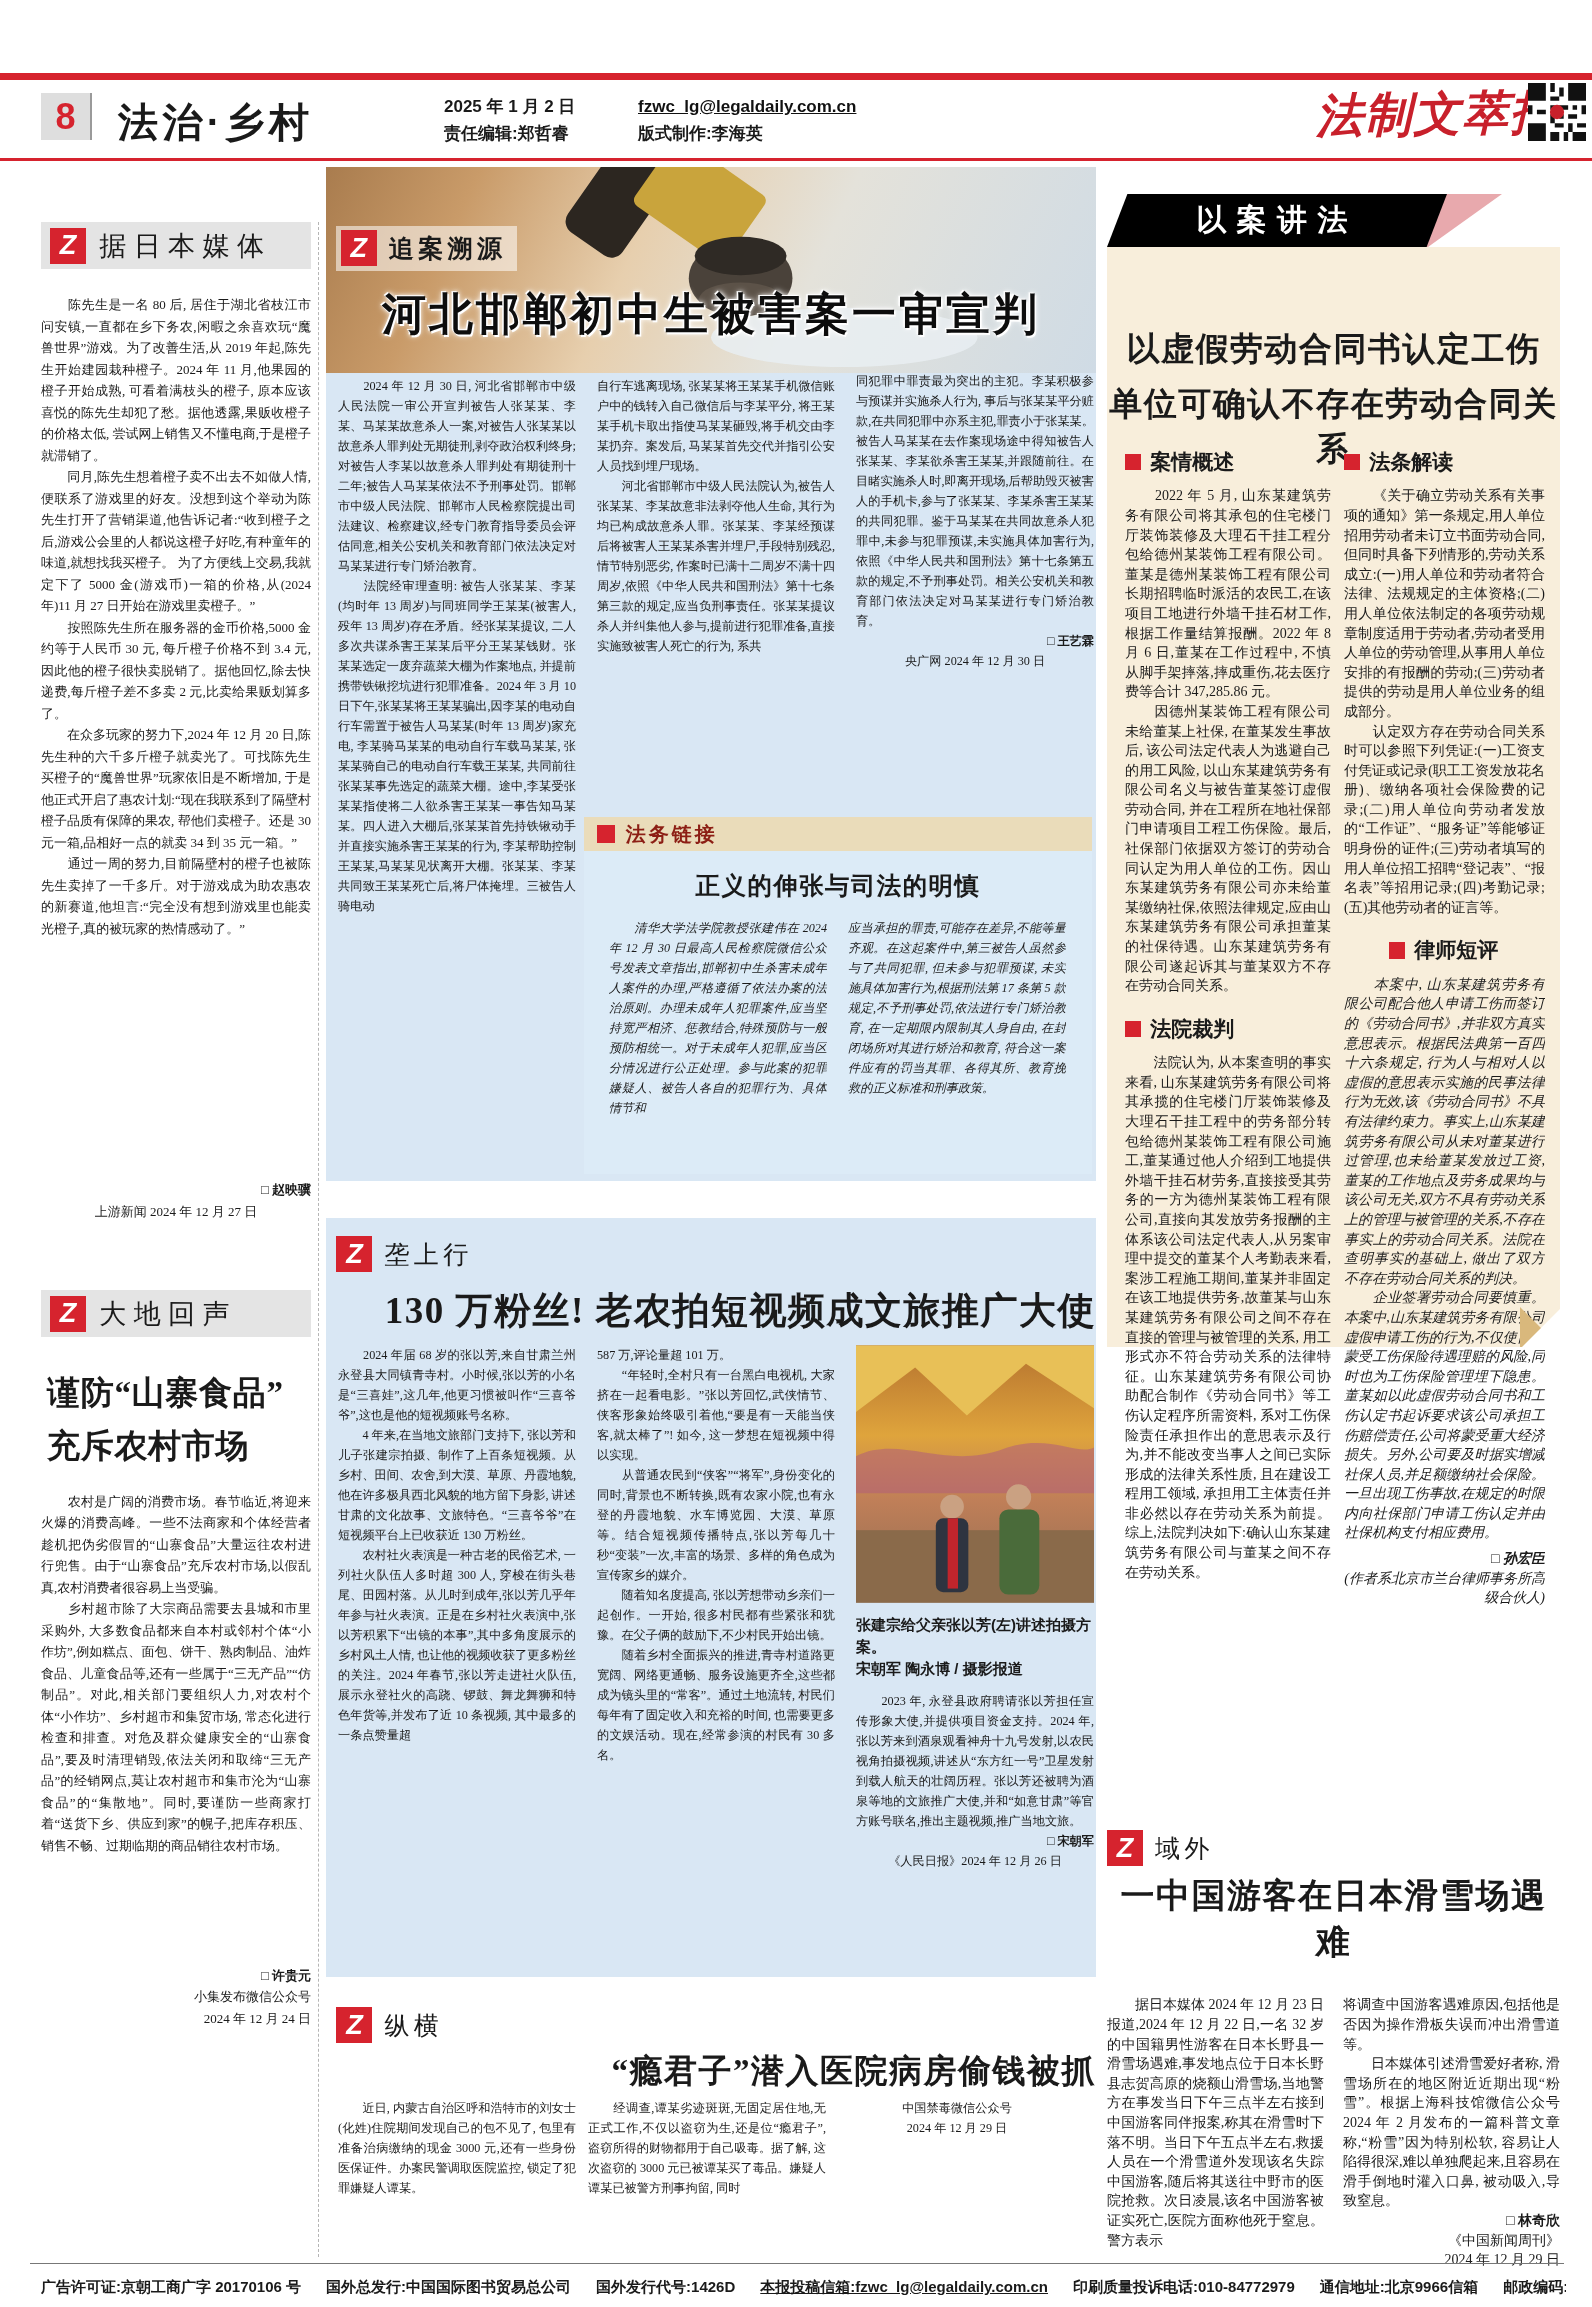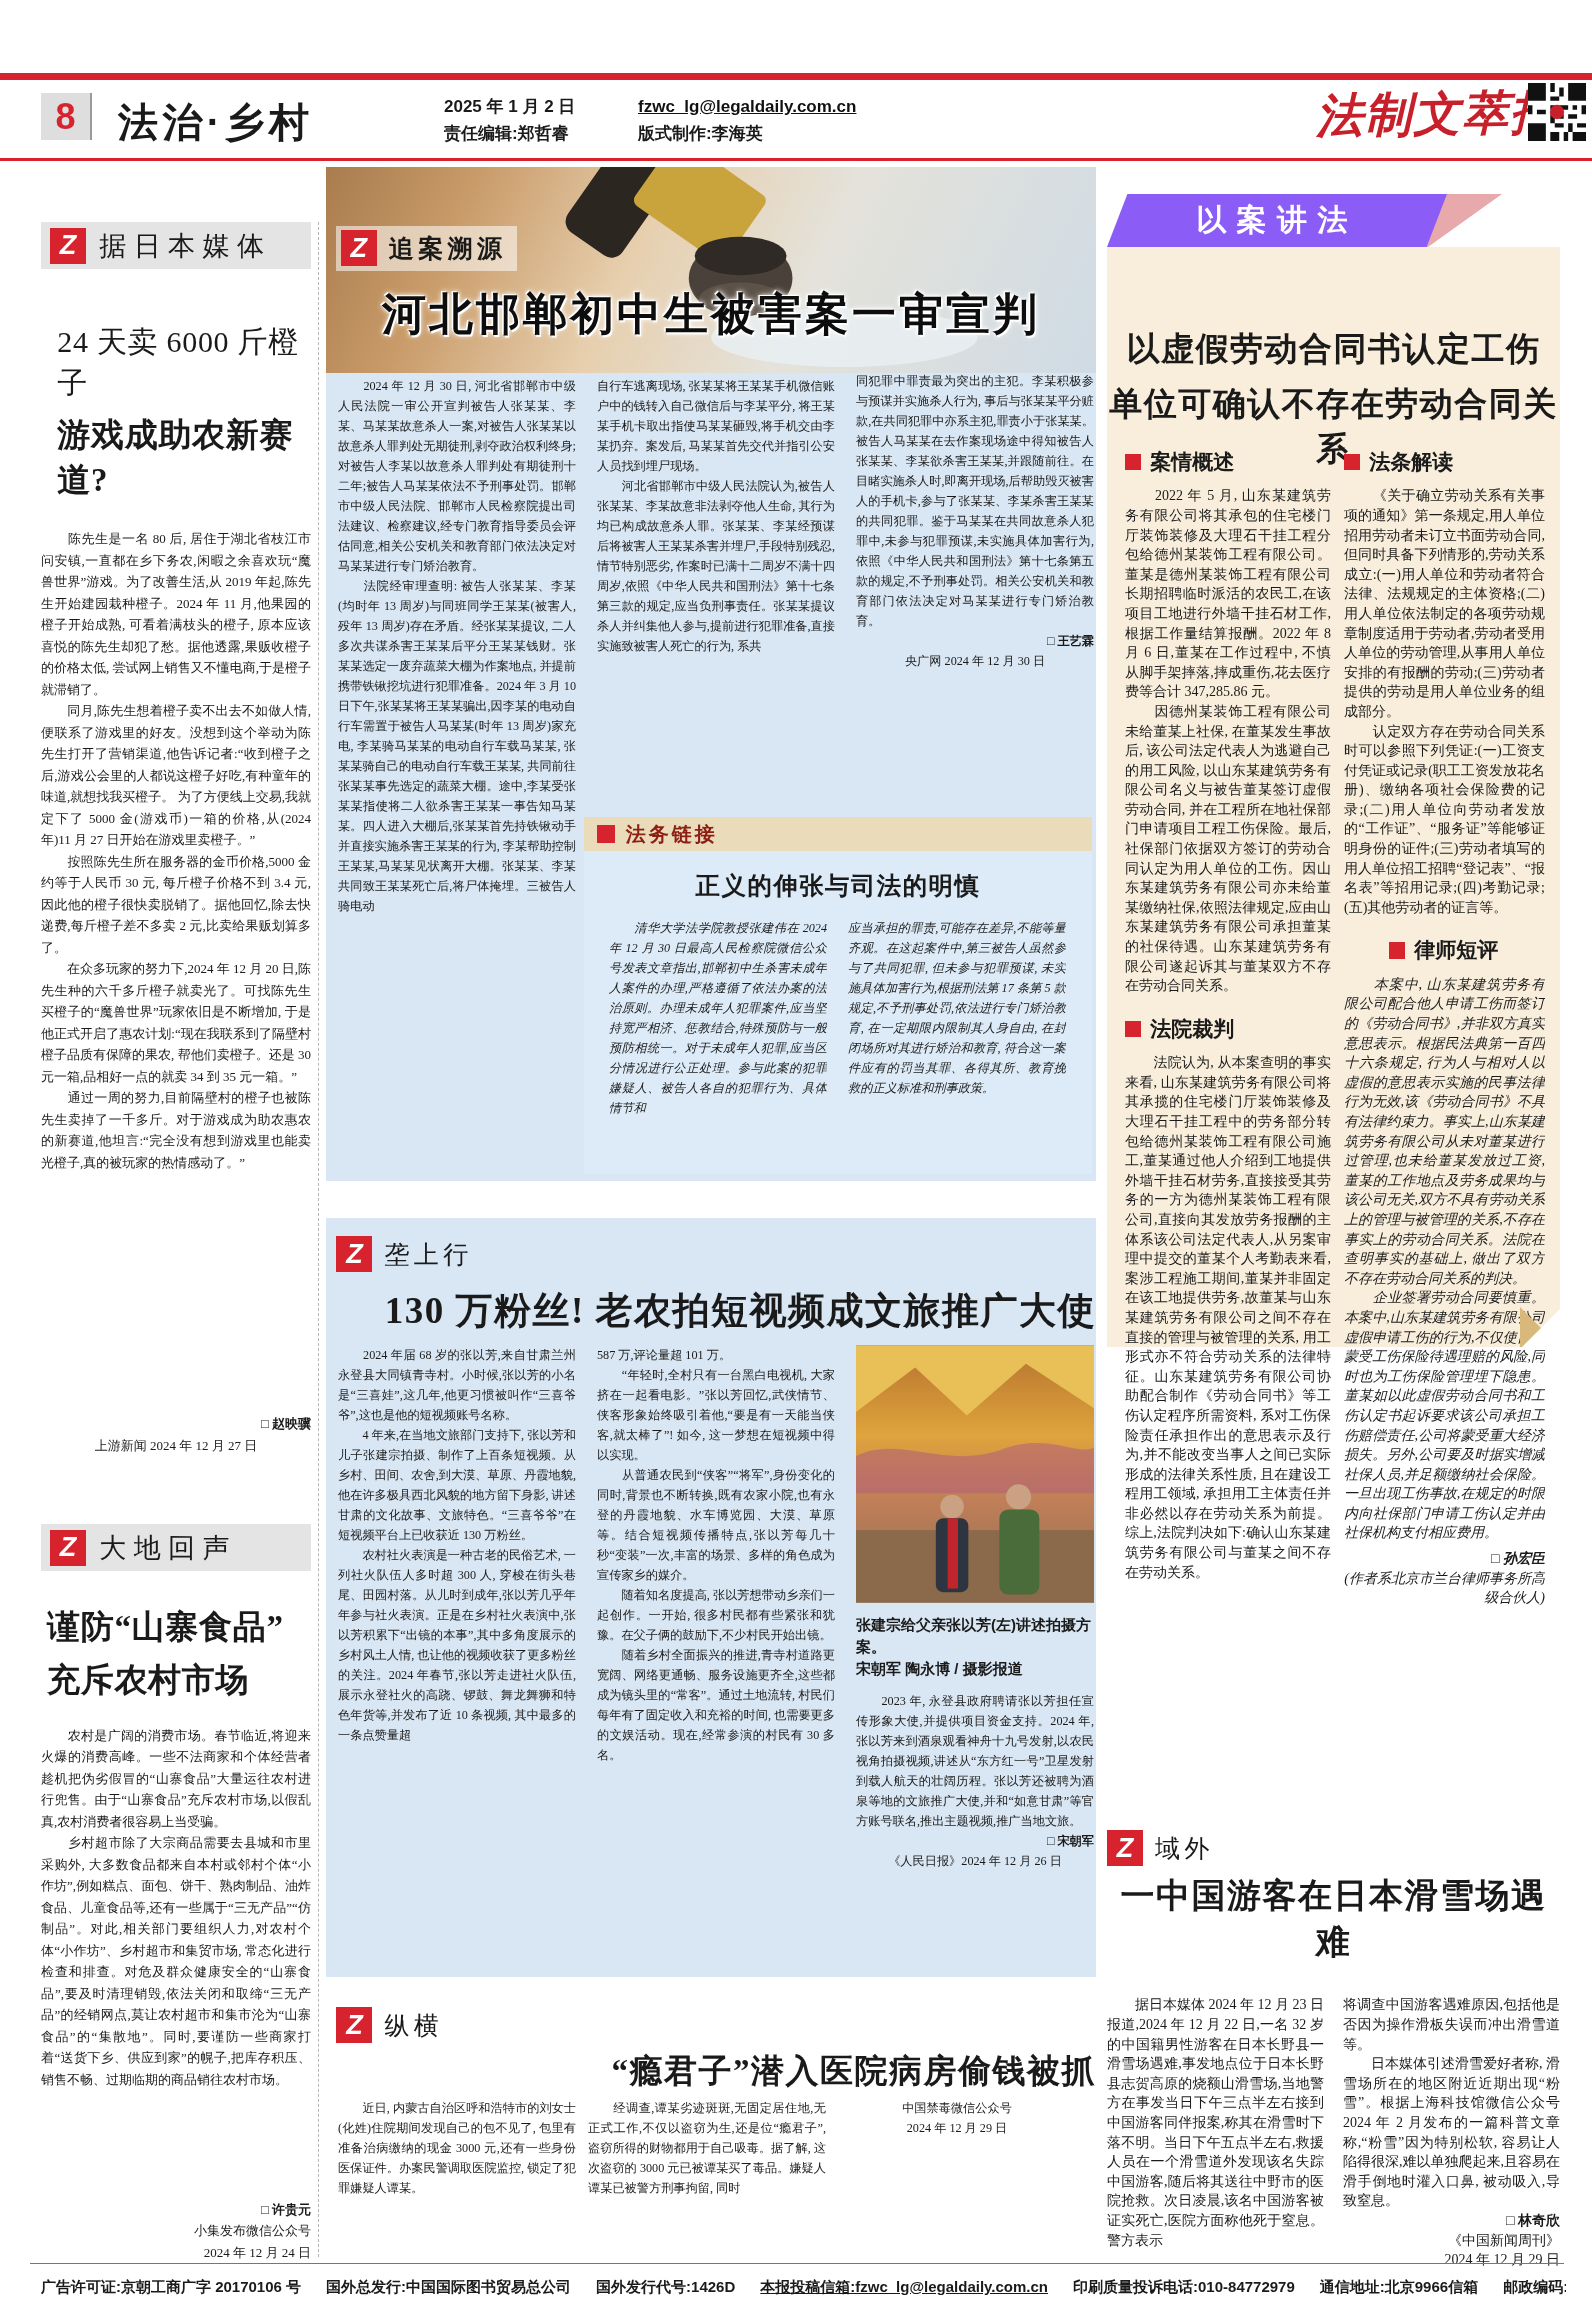--- a/index.html
+++ b/index.html
@@ -45,21 +45,21 @@
   .mcol{font-size:12.2px;line-height:20px;}
   .linkbox-head{background:#eadcba;display:flex;align-items:center;gap:10.4px;padding:0 13.3px;}
   .linkbox-head .sq{width:18px;height:18px;background:#d6232e;}
   .linkbox-head .t{color:#8c1e14;font-weight:bold;font-size:20px;font-family:"Liberation Sans",sans-serif;letter-spacing:3px;}
   .linkbox-panel{background:#dcebf7;}
   .kai{font-style:italic;}
   .center-headline{font-size:37px;font-weight:900;text-align:right;letter-spacing:1.5px;}
   .caption{font-family:"Liberation Sans",sans-serif;font-weight:bold;font-size:15px;line-height:22px;}
 
   
-  .ribbon{background:#8b5cf6;color:#fff;font-family:"Liberation Sans",sans-serif;font-weight:bold;
+  .ribbon{background:#000000;color:#fff;font-family:"Liberation Sans",sans-serif;font-weight:bold;
           font-size:30px;letter-spacing:10.4px;display:flex;align-items:center;justify-content:center;
           clip-path:polygon(6% 0,100% 0,94% 100%,0 100%);}
   .ribbon-shadow{background:#e8a9ad;clip-path:polygon(20% 0,100% 0,80% 100%,0 100%);}
   .creambox{background:#f8eedb;}
   .rtitle{font-size:33px;font-weight:900;text-align:center;letter-spacing:1.5px;}
   .subhead{display:flex;align-items:center;gap:9px;font-family:"Liberation Sans",sans-serif;
            font-weight:bold;font-size:21px;}
   .subhead .sq{width:16.3px;height:16.3px;background:#d6232e;}
   .rbody{font-size:14px;line-height:19.6px;}
   .dogear-a{width:0;height:0;border-left:40px solid transparent;border-bottom:40px solid #ffffff;}
@@ -104,24 +104,20 @@
 
   <div class="abs dashed-v" style="left:318px;top:222px;height:2035px;"></div>
 
   <div class="abs" style="left:41px;top:222px;width:270px;">
 
     <div class="secbar" style="height:47px;">
       <div class="zlogo">Z</div>
       <div class="sectitle">据日本媒体</div>
     </div>
 
-    <div style="margin-top:53px;padding-left:16.3px;">
-      <div class="ltitle1">24 天卖 6000 斤橙子</div>
-      <div class="ltitle2" style="margin-top:9px;">游戏成助农新赛道?</div>
-    </div>
 
     <div class="lbody justify pre hidden-overflow" style="margin-top:25px;height:881px;">　　陈先生是一名 80 后, 居住于湖北省枝江市问安镇,一直都在乡下务农,闲暇之余喜欢玩“魔兽世界”游戏。为了改善生活,从 2019 年起,陈先生开始建园栽种橙子。2024 年 11 月,他果园的橙子开始成熟, 可看着满枝头的橙子, 原本应该喜悦的陈先生却犯了愁。据他透露,果贩收橙子的价格太低, 尝试网上销售又不懂电商,于是橙子就滞销了。
 　　同月,陈先生想着橙子卖不出去不如做人情,便联系了游戏里的好友。没想到这个举动为陈先生打开了营销渠道,他告诉记者:“收到橙子之后,游戏公会里的人都说这橙子好吃,有种童年的味道,就想找我买橙子。 为了方便线上交易,我就定下了 5000 金(游戏币)一箱的价格,从(2024 年)11 月 27 日开始在游戏里卖橙子。”
 　　按照陈先生所在服务器的金币价格,5000 金约等于人民币 30 元, 每斤橙子价格不到 3.4 元, 因此他的橙子很快卖脱销了。据他回忆,除去快递费,每斤橙子差不多卖 2 元,比卖给果贩划算多了。
 　　在众多玩家的努力下,2024 年 12 月 20 日,陈先生种的六千多斤橙子就卖光了。可找陈先生买橙子的“魔兽世界”玩家依旧是不断增加, 于是他正式开启了惠农计划:“现在我联系到了隔壁村橙子品质有保障的果农, 帮他们卖橙子。还是 30 元一箱,品相好一点的就卖 34 到 35 元一箱。”
 　　通过一周的努力,目前隔壁村的橙子也被陈先生卖掉了一千多斤。对于游戏成为助农惠农的新赛道,他坦言:“完全没有想到游戏里也能卖光橙子,真的被玩家的热情感动了。”</div>
     <div class="lbody byline" style="margin-top:4.4px;">□ 赵映骥</div>
     <div class="lbody srcline">上游新闻 2024 年 12 月 27 日</div>
 
     <div class="secbar" style="height:47px;margin-top:68px;">

